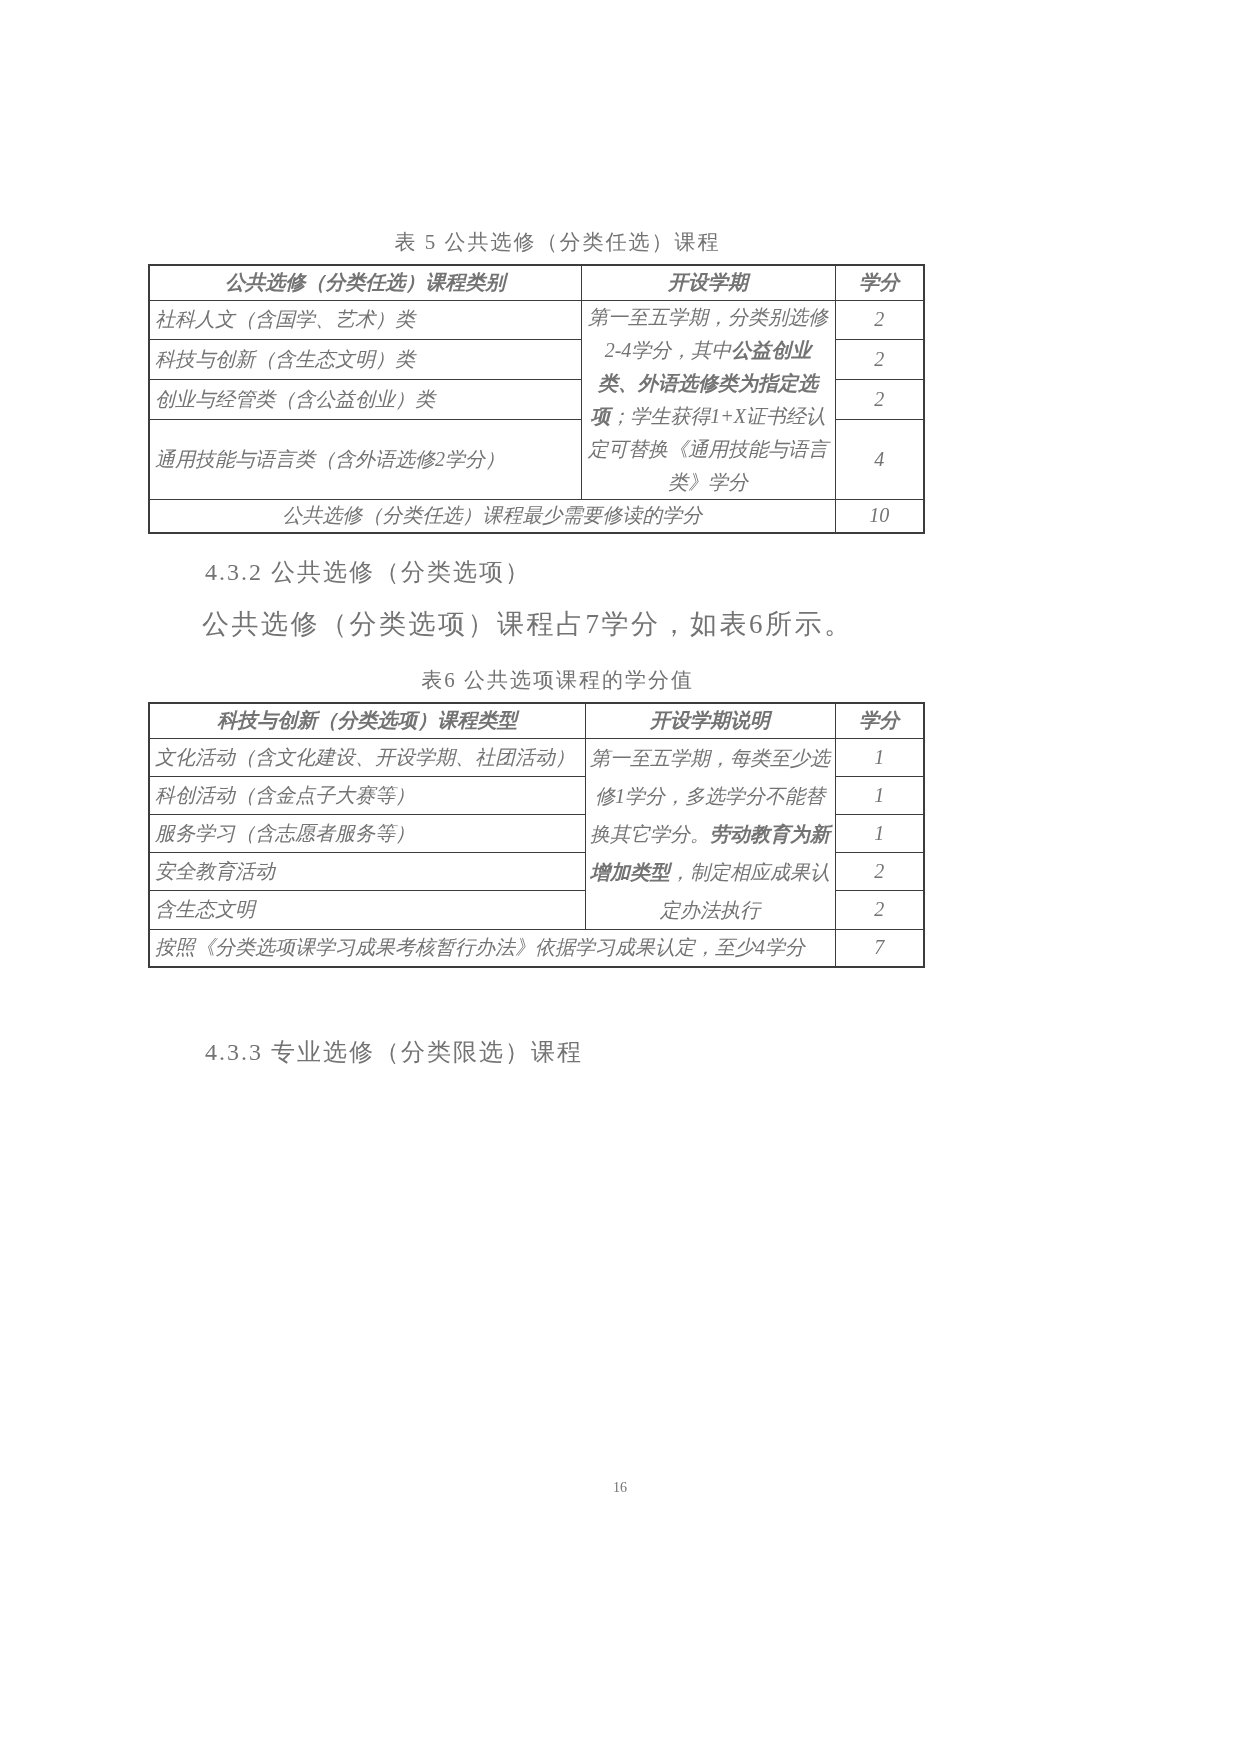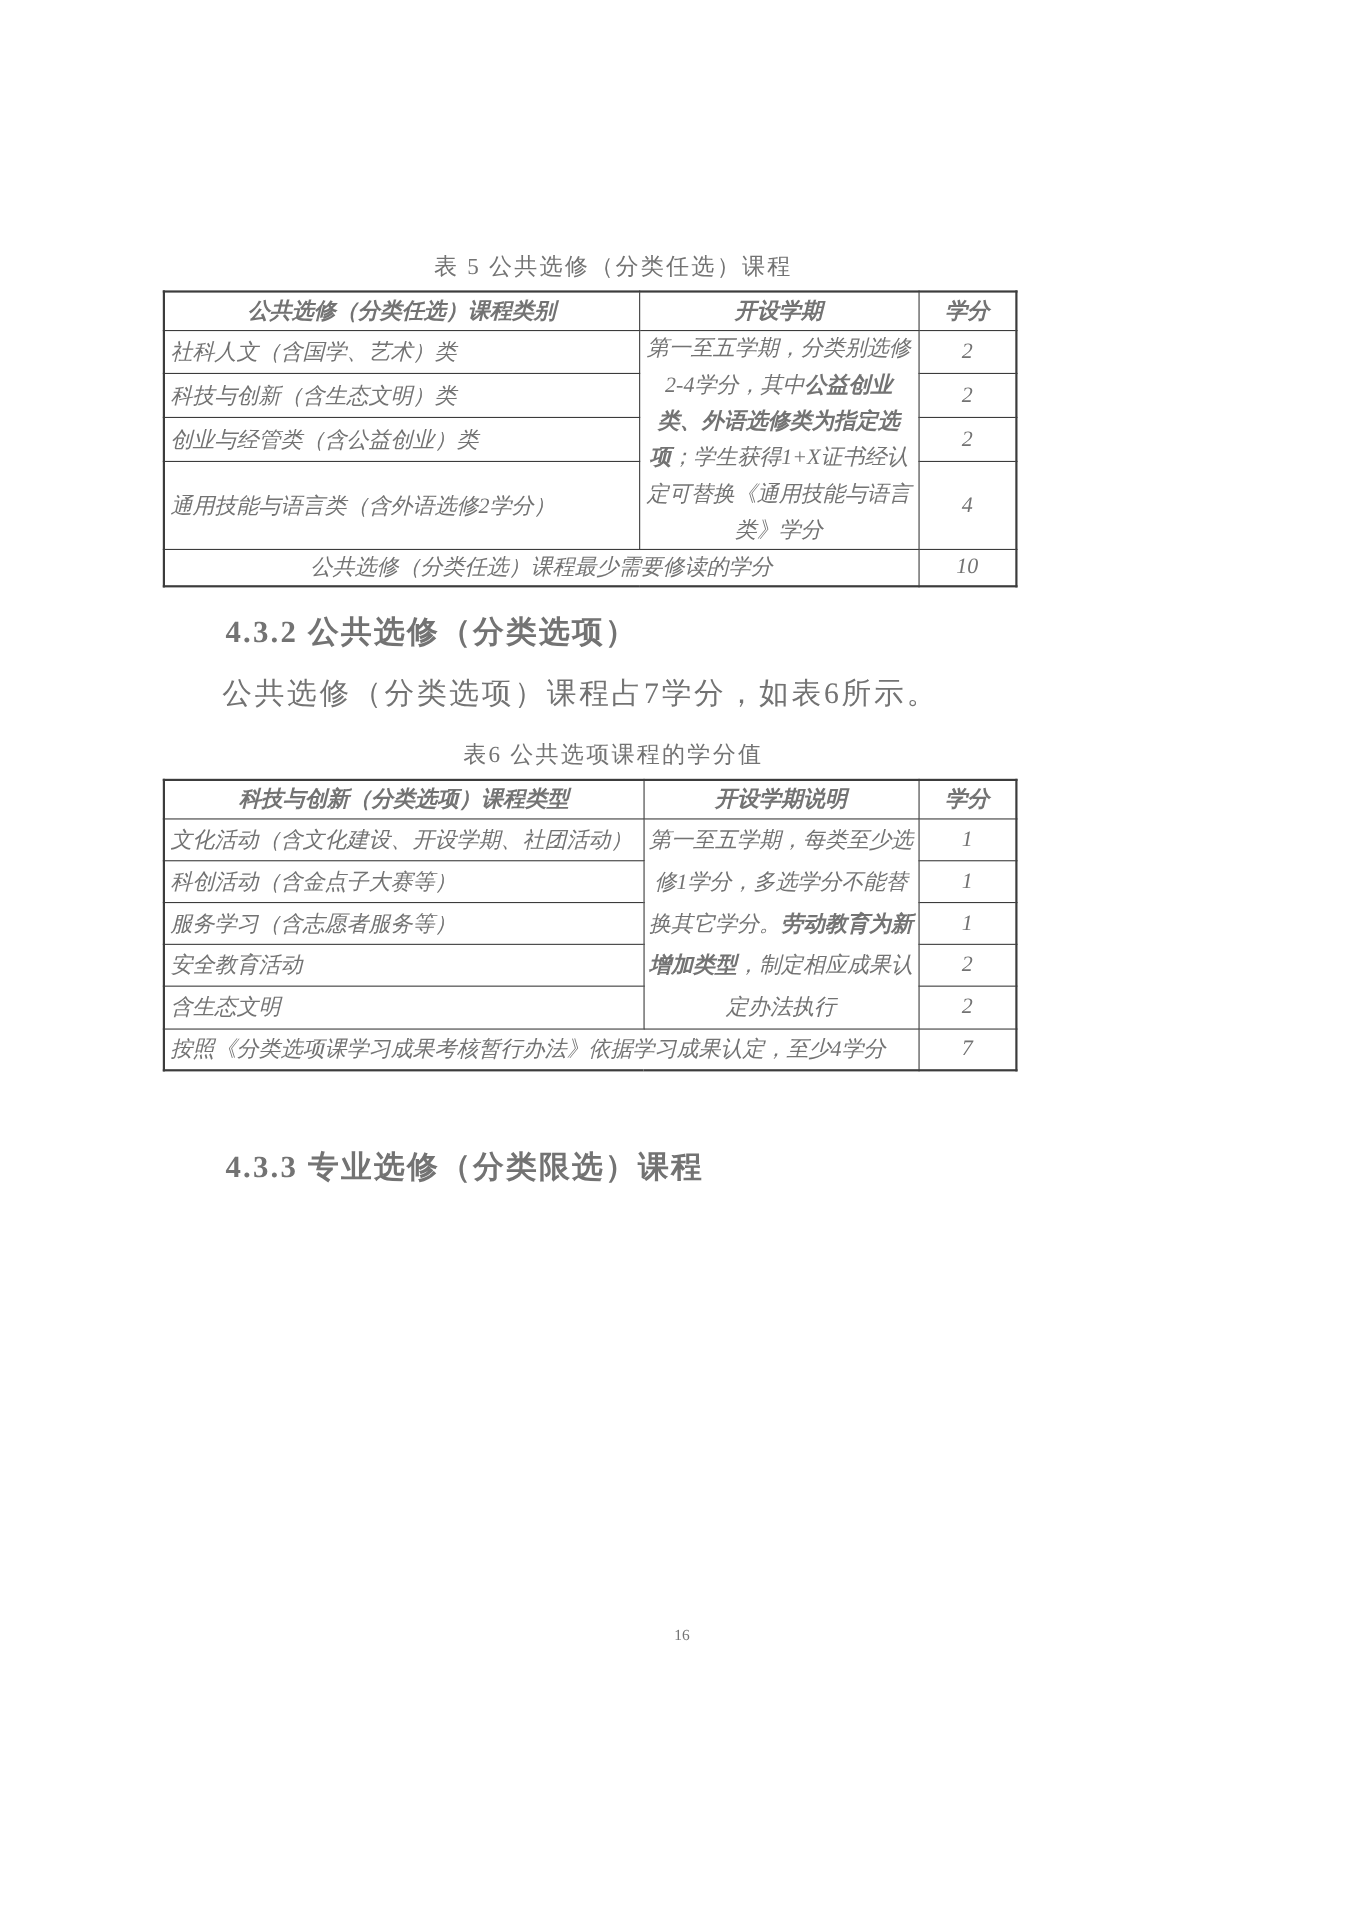--- a/index.html
+++ b/index.html
@@ -51,22 +51,22 @@
   .t5 tr.r-tall { height: 66px; }
   .t5 td.note { line-height: 33px; }
   .t5 tr.foot { height: 34px; }
   .t6 tr.r { height: 38px; }
   .t6 td.note { line-height: 38px; }
   .t6 tr.foot { height: 38px; }
   td.foot-label { text-align: center; }
   td.foot-label-left { text-align: left; }
   .b { font-weight: bold; }
   .section-heading {
-    font-size: 28px;
-    font-weight: bold;
+    font-size: 24px;
+    font-weight: normal;
     letter-spacing: 2px;
     margin-left: 57px;
     margin-top: 22px;
     margin-bottom: 14px;
   }
   .body-para {
     font-size: 27px;
     letter-spacing: 2.5px;
     line-height: 55px;
     text-indent: 2em;

